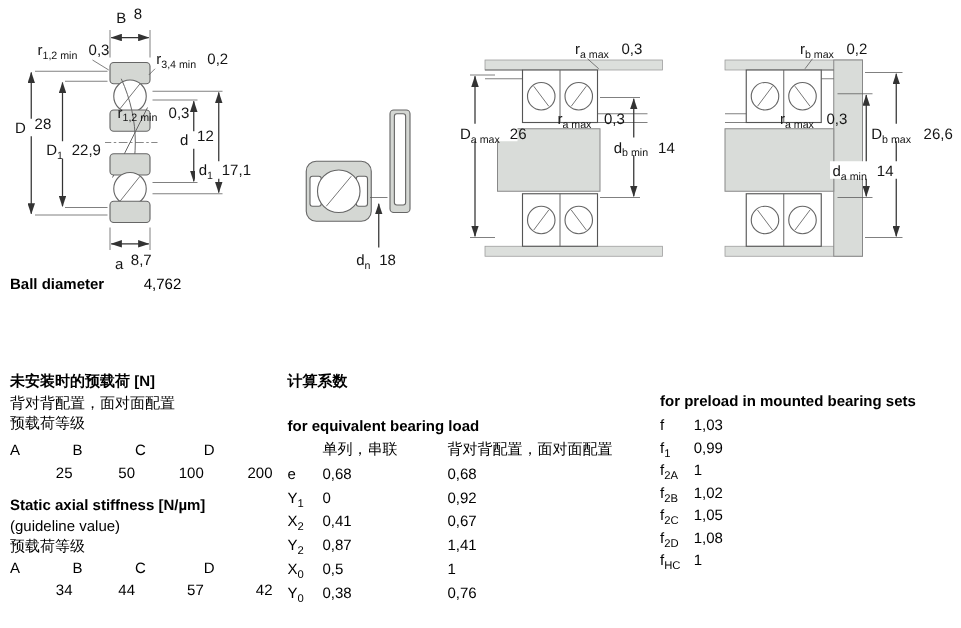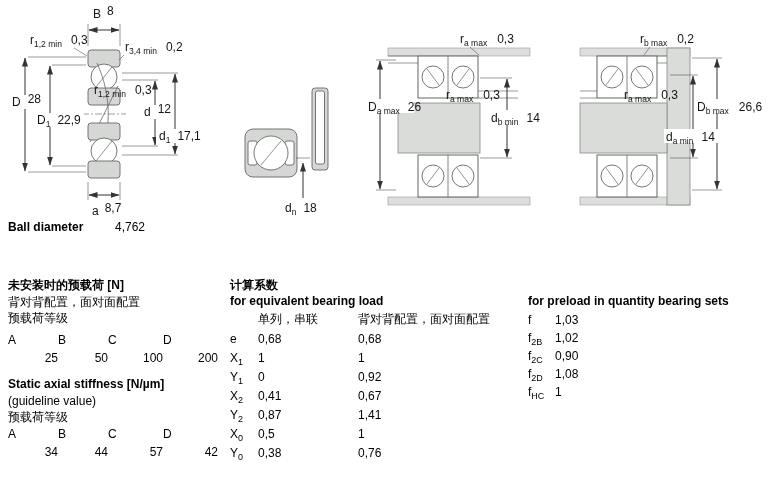--- a/index.html
+++ b/index.html
@@ -1,21 +1,21 @@
 <!DOCTYPE html>
 <html><head>
 <meta charset="utf-8">
 <style>
   html,body{margin:0;padding:0;}
   body{
     width:769px;height:502px;background:#ffffff;position:relative;overflow:hidden;
     font-family:"Liberation Sans",sans-serif;font-size:12px;color:#000;
   }
   .sec{position:absolute;}
-  .b{font-weight:bold;}
+  .b{font-weight:bold;margin-top:20px;}
   sub{font-size:9px;line-height:0;}
   .row{white-space:nowrap;}
   
   .spec-row{height:19px;}
   .spec-label{display:inline-block;width:107px;font-weight:bold;}
   
   .t4 span{display:inline-block;}
   .t4 .c0{width:50px;} .t4 .c1{width:50px;} .t4 .c2{width:55px;} .t4 .c3{width:55px;}
   .lh{line-height:16.5px;}
   .gap{margin-top:5px;}
@@ -245,28 +245,29 @@
   </div>
 </div>
 
 <div class="sec" style="left:230px;top:277px">
   <div class="row b" style="height:17px">计算系数</div>
   <div class="row b" style="height:17px">for equivalent bearing load</div>
   <div class="row" style="height:21px">
     <span class="cf-lbl"></span><span class="cf-hdr1">单列，串联</span><span>背对背配置，面对面配置</span>
   </div>
   <div class="row cf-row"><span class="cf-lbl"><span>e</span><sub></sub></span><span class="cf-v1">0,68</span><span>0,68</span></div>
-  <div class="row cf-row"><span class="cf-lbl"><span>X</span><sub>1</sub></span><span class="cf-v1">1</span><span>1</span></div>
   <div class="row cf-row"><span class="cf-lbl"><span>Y</span><sub>1</sub></span><span class="cf-v1">0</span><span>0,92</span></div>
   <div class="row cf-row"><span class="cf-lbl"><span>X</span><sub>2</sub></span><span class="cf-v1">0,41</span><span>0,67</span></div>
   <div class="row cf-row"><span class="cf-lbl"><span>Y</span><sub>2</sub></span><span class="cf-v1">0,87</span><span>1,41</span></div>
   <div class="row cf-row"><span class="cf-lbl"><span>X</span><sub>0</sub></span><span class="cf-v1">0,5</span><span>1</span></div>
   <div class="row cf-row"><span class="cf-lbl"><span>Y</span><sub>0</sub></span><span class="cf-v1">0,38</span><span>0,76</span></div>
 </div>
 
 <div class="sec" style="left:528px;top:294px">
-  <div class="row b" style="height:19px">for preload in quantity bearing sets</div>
+  <div class="row b" style="height:19px">for preload in mounted bearing sets</div>
   <div class="row pf-row"><span class="pf-lbl"><span>f</span><sub></sub></span><span>1,03</span></div>
+  <div class="row pf-row"><span class="pf-lbl"><span>f</span><sub>1</sub></span><span>0,99</span></div>
+  <div class="row pf-row"><span class="pf-lbl"><span>f</span><sub>2A</sub></span><span>1</span></div>
   <div class="row pf-row"><span class="pf-lbl"><span>f</span><sub>2B</sub></span><span>1,02</span></div>
-  <div class="row pf-row"><span class="pf-lbl"><span>f</span><sub>2C</sub></span><span>0,90</span></div>
+  <div class="row pf-row"><span class="pf-lbl"><span>f</span><sub>2C</sub></span><span>1,05</span></div>
   <div class="row pf-row"><span class="pf-lbl"><span>f</span><sub>2D</sub></span><span>1,08</span></div>
   <div class="row pf-row"><span class="pf-lbl"><span>f</span><sub>HC</sub></span><span>1</span></div>
 </div>
 
 </body></html>

